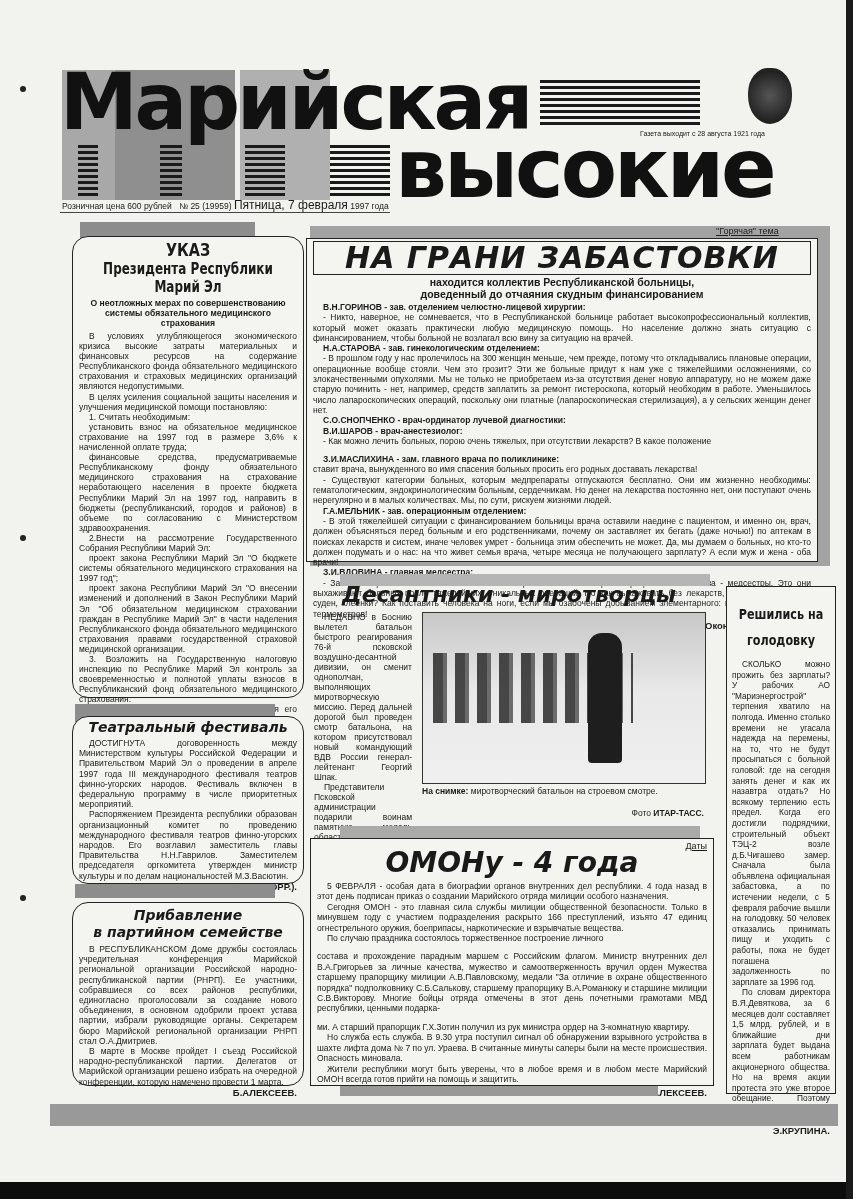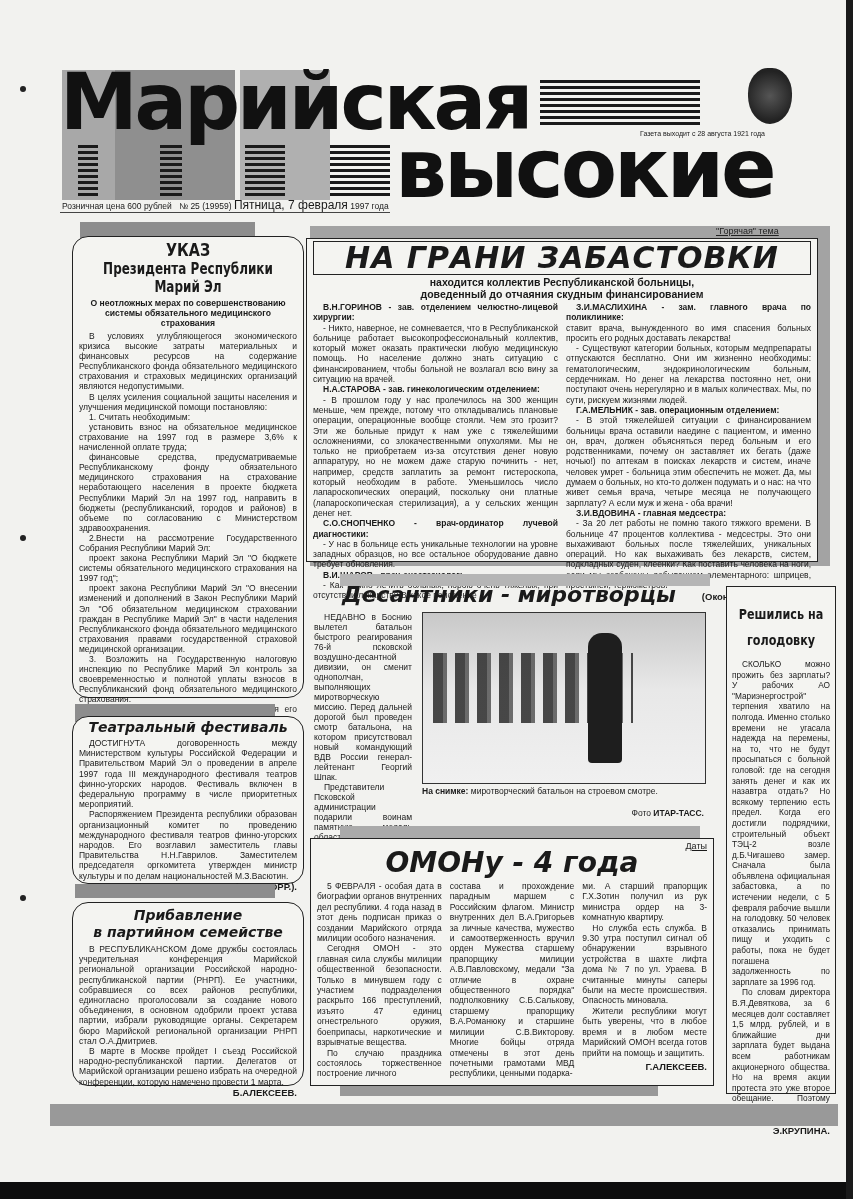--- a/index.html
+++ b/index.html
@@ -1,18 +1,18 @@
 <!DOCTYPE html>
 <html><head>
 <meta charset="utf-8">
 <style>
   html,body{margin:0;padding:0;}
   body{width:853px;height:1199px;background:#f2f2ef;position:relative;overflow:hidden;font-family:"Liberation Sans",sans-serif;color:#1a1a1a;}
   .abs{position:absolute;}
-  .txt{font-size:9.2px;line-height:11.3px;text-align:justify;}
+  .txt{font-size:9.2px;line-height:11.3px;text-align:justify;flex-direction:column;}
   .txt p{margin:0;text-indent:10px;}
   
   .mast-block{position:absolute;background:#9a9a9a;}
   .stripes{position:absolute;background:repeating-linear-gradient(#1a1a1a 0 3px,transparent 3px 6px);}
   .mast-title{position:absolute;font-family:"DejaVu Sans",sans-serif;font-weight:bold;color:#111;letter-spacing:-3px;}
   .box{position:absolute;border:1.5px solid #222;background:#f4f4f1;}
   .rbox{position:absolute;border:1.5px solid #222;border-radius:16px;background:#f4f4f1;margin-left:16px;}
   .shade{position:absolute;background:#8d8d8d;}
   .head-italic{font-family:"DejaVu Sans",sans-serif;font-weight:bold;font-style:italic;text-align:center;}
   .cond{font-family:"DejaVu Sans",sans-serif;font-weight:bold;text-align:center;transform:scaleX(0.8);}
@@ -79,21 +79,20 @@
     <div>находится коллектив Республиканской больницы,</div>
     <div>доведенный до отчаяния скудным финансированием</div>
   </div>
   <div class="cols txt" style="font-size:8.5px;line-height:10.3px;">
     <div>
       <p><b>В.Н.ГОРИНОВ - зав. отделением челюстно-лицевой хирургии:</b></p>
       <p>- Никто, наверное, не сомневается, что в Республиканской больнице работает высокопрофессиональный коллектив, который может оказать практически любую медицинскую помощь. Но население должно знать ситуацию с финансированием, чтобы больной не возлагал всю вину за ситуацию на врачей.</p>
       <p><b>Н.А.СТАРОВА - зав. гинекологическим отделением:</b></p>
       <p>- В прошлом году у нас пролечилось на 300 женщин меньше, чем прежде, потому что откладывались плановые операции, операционные вообще стояли. Чем это грозит? Эти же больные придут к нам уже с тяжелейшими осложнениями, со злокачественными опухолями. Мы не только не приобретаем из-за отсутствия денег новую аппаратуру, но не можем даже старую починить - нет, например, средств заплатить за ремонт гистероскопа, который необходим в работе. Уменьшилось число лапароскопических операций, поскольку они платные (лапароскопическая стерилизация), а у сельских женщин денег нет.</p>
       <p><b>С.О.СНОПЧЕНКО - врач-ординатор лучевой диагностики:</b></p>
-      <p>- У нас в больнице есть уникальные технологии на уровне западных образцов, но все остальное оборудование давно требует обновления.</p>
       <p><b>В.И.ШАРОВ - врач-анестезиолог:</b></p>
       <p>- Как можно лечить больных, порою очень тяжелых, при отсутствии лекарств? В какое положение</p>
     </div>
     <div>
       <p><b>З.И.МАСЛИХИНА - зам. главного врача по поликлинике:</b></p>
       <p style="text-indent:0;">ставит врача, вынужденного во имя спасения больных просить его родных доставать лекарства!</p>
       <p>- Существуют категории больных, которым медпрепараты отпускаются бесплатно. Они им жизненно необходимы: гематологическим, эндокринологическим больным, сердечникам. Но денег на лекарства постоянно нет, они поступают очень нерегулярно и в малых количествах. Мы, по сути, рискуем жизнями людей.</p>
       <p><b>Г.А.МЕЛЬНИК - зав. операционным отделением:</b></p>
       <p>- В этой тяжелейшей ситуации с финансированием больницы врача оставили наедине с пациентом, и именно он, врач, должен объясняться перед больным и его родственниками, почему он заставляет их бегать (даже ночью!) по аптекам в поисках лекарств и систем, иначе человек умрет - больница этим обеспечить не может. Да, мы думаем о больных, но кто-то должен подумать и о нас: на что живет семья врача, четыре месяца не получающего зарплату? А если муж и жена - оба врачи!</p>
       <p><b>З.И.ВДОВИНА - главная медсестра:</b></p>

